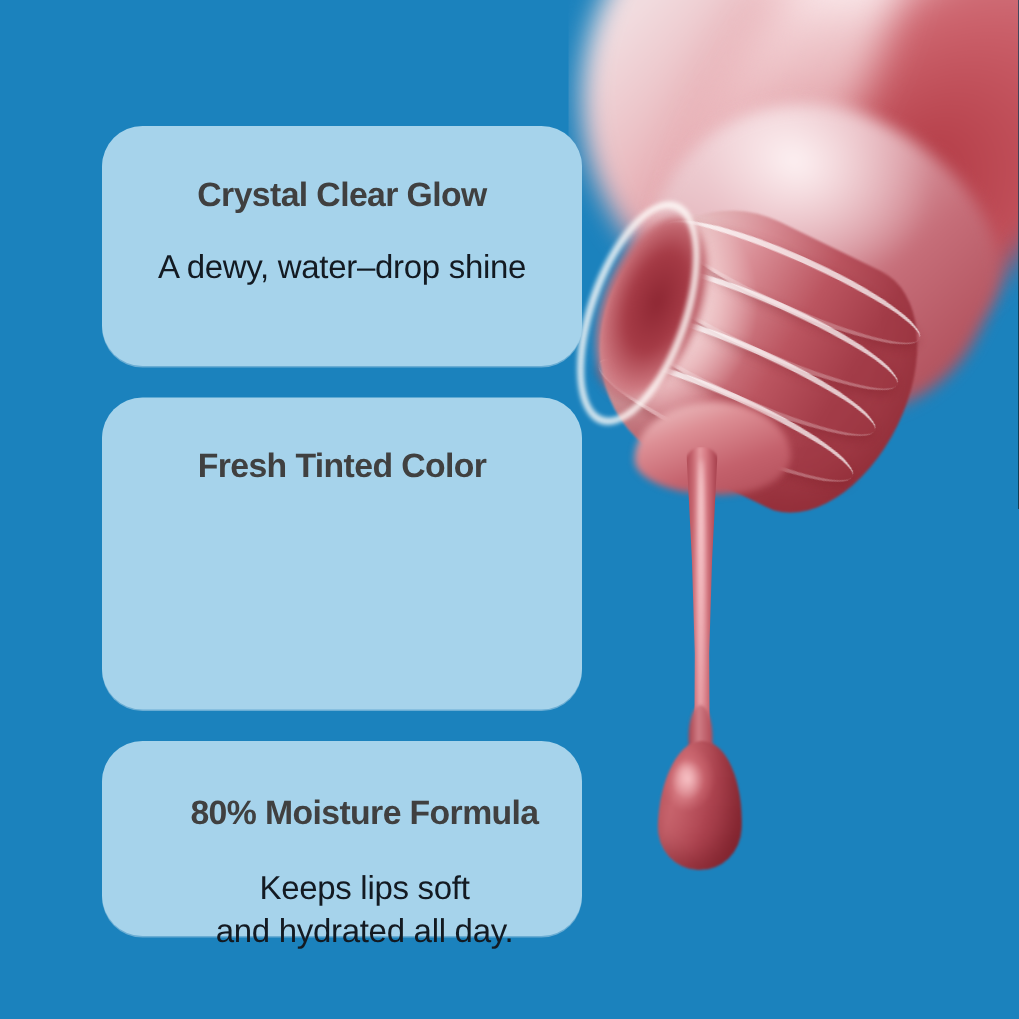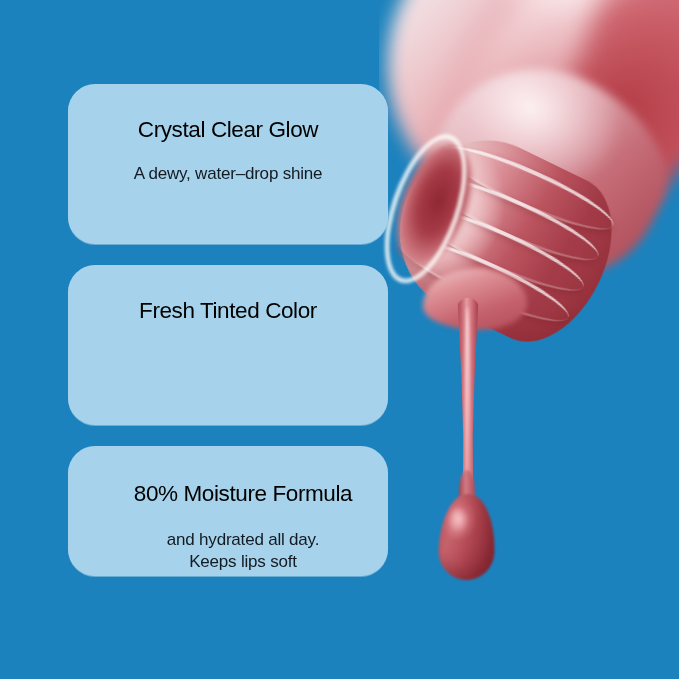--- a/index.html
+++ b/index.html
@@ -215,39 +215,39 @@
   .card {
     background: #a6d3eb;
     border-radius: 27px;
     box-shadow: 0 1px 0 rgba(255,255,255,0.35);
     padding: 22px 16px 20px;
     box-sizing: border-box;
     text-align: center;
   }
   .card + .card { margin-top: 21px; }
   .card-1 { height: 160px; }
-  .card-2 { height: 160px; }
+  .card-2 { height: 208px; }
   .card-3 { height: 130px; padding-left: 46px; }
 
   .card-title {
     margin: 0;
-    color: #000000;
+    color: #404040;
     font-size: 22.5px;
-    font-weight: 400;
+    font-weight: 700;
     letter-spacing: -0.4px;
     line-height: 1.1;
   }
   .card-1 .card-title { padding-top: 12px; }
   .card-2 .card-title { padding-top: 12px; }
   .card-3 .card-title { padding-top: 14px; }
 
   .card-body {
     margin: 10px;
     color: #131a22;
-    font-size: 17px;
+    font-size: 22px;
     font-weight: 400;
     letter-spacing: -0.2px;
     line-height: 1.33;
   }
   .card-1 .card-body { margin-top: 20px; }
   .card-2 .card-body { margin-top: 21px; }
   .card-3 .card-body { margin-top: 22px; }
   .card-body .line { display: block; }
 </style>
 </head>
@@ -286,19 +286,19 @@
       </p>
     </div>
 
     <div class="card card-2">
       <h2 class="card-title">Fresh Tinted Color</h2>
     </div>
 
     <div class="card card-3">
       <h2 class="card-title">80% Moisture Formula</h2>
       <p class="card-body">
+        <span class="line">Keeps lips soft</span>
         <span class="line">and hydrated all day.</span>
-        <span class="line">Keeps lips soft</span>
       </p>
     </div>
 
   </div>
 </div>
 
 </body></html>

